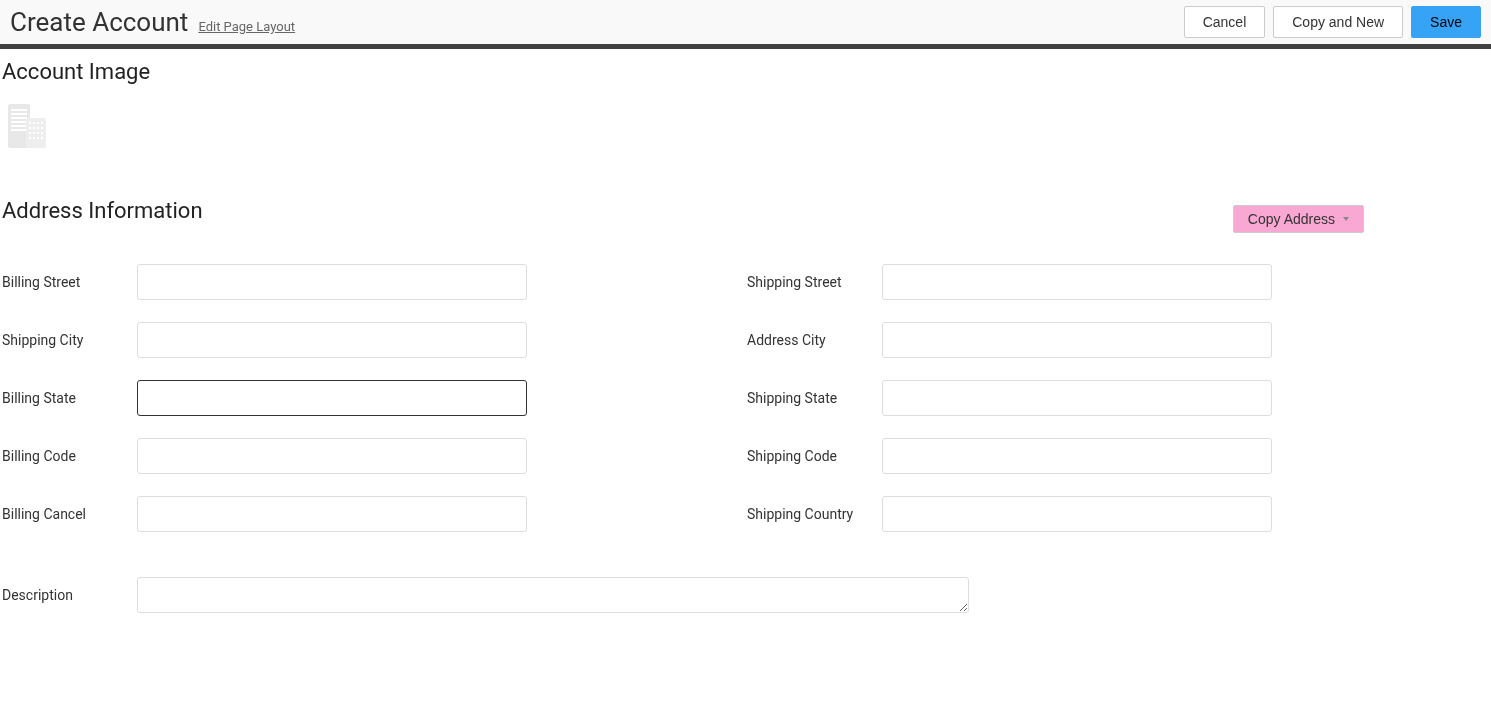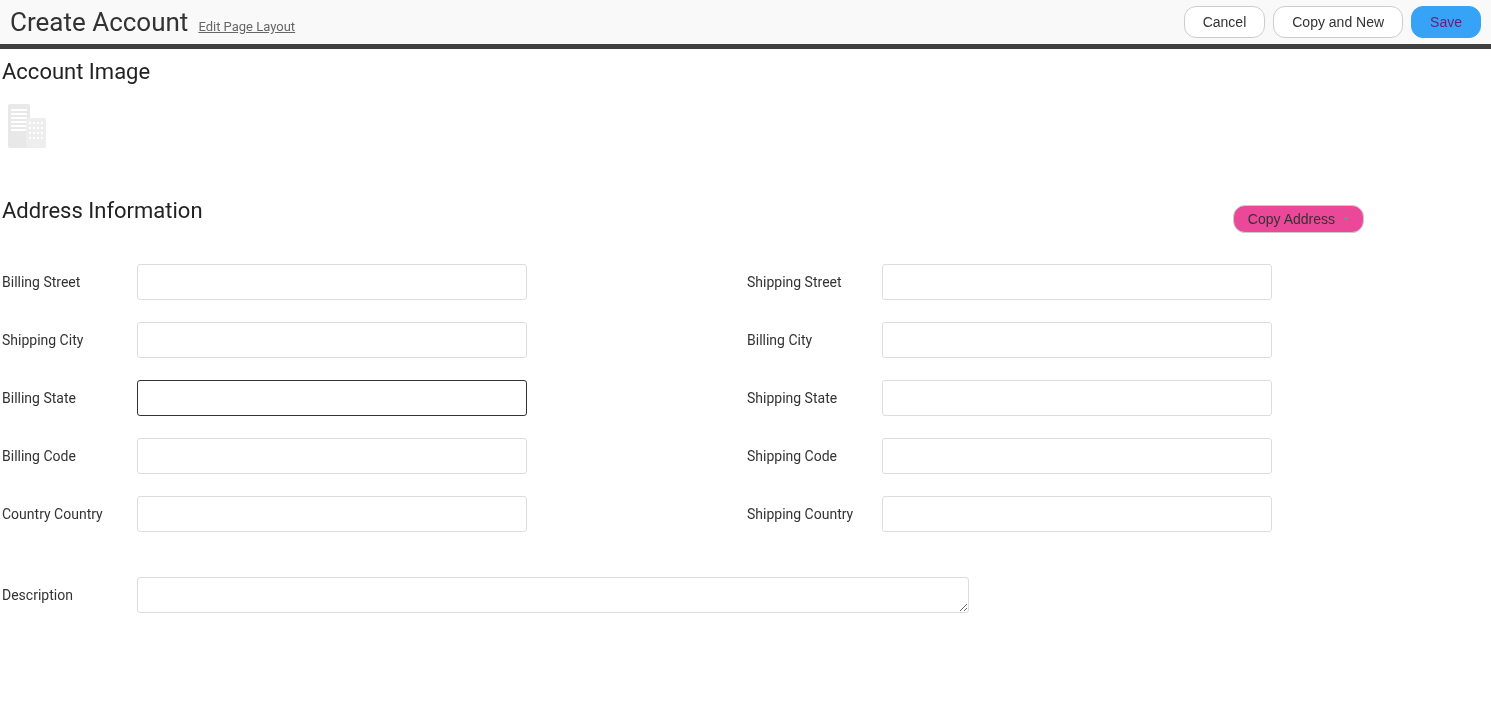--- a/index.html
+++ b/index.html
@@ -38,32 +38,32 @@
       cursor: pointer;
     }
     .header-actions {
       display: flex;
       gap: 8px;
     }
     .btn {
       padding: 7px 18px;
       border: 1px solid #ccc;
       background: #fff;
-      border-radius: 12px;
+      border-radius: 2px;
       font-size: 14px;
       cursor: pointer;
       color: #333;
     }
     .btn-primary {
       background: #36a3f7;
       border-color: #36a3f7;
-      color: #701a75;
+      color: #000000;
     }
     .btn-secondary {
-      background: #ec4899;
+      background: #f9a8d4;
       border: 1px solid #ccc;
       padding: 5px 14px;
     }
     .content {
       padding: 10px 2px;
     }
     .section-title {
       font-size: 22px;
       font-weight: 400;
       color: #222;
@@ -215,32 +215,32 @@
         </div>
         <div class="field-row">
           <label class="field-label">Billing State</label>
           <input class="field-input focused" type="text" value="" style="">
         </div>
         <div class="field-row">
           <label class="field-label">Billing Code</label>
           <input class="field-input" type="text" value="" style="">
         </div>
         <div class="field-row">
-          <label class="field-label">Country Country</label>
+          <label class="field-label">Billing Cancel</label>
           <input class="field-input" type="text" value="" style="">
         </div>
       </div>
 
       <div class="address-col addr-col-shipping">
         <div class="field-row">
           <label class="field-label">Shipping Street</label>
           <input class="field-input" type="text" value="" style="">
         </div>
         <div class="field-row">
-          <label class="field-label">Billing City</label>
+          <label class="field-label">Address City</label>
           <input class="field-input" type="text" value="" style="">
         </div>
         <div class="field-row">
           <label class="field-label">Shipping State</label>
           <input class="field-input" type="text" value="" style="">
         </div>
         <div class="field-row">
           <label class="field-label">Shipping Code</label>
           <input class="field-input" type="text" value="" style="">
         </div>

